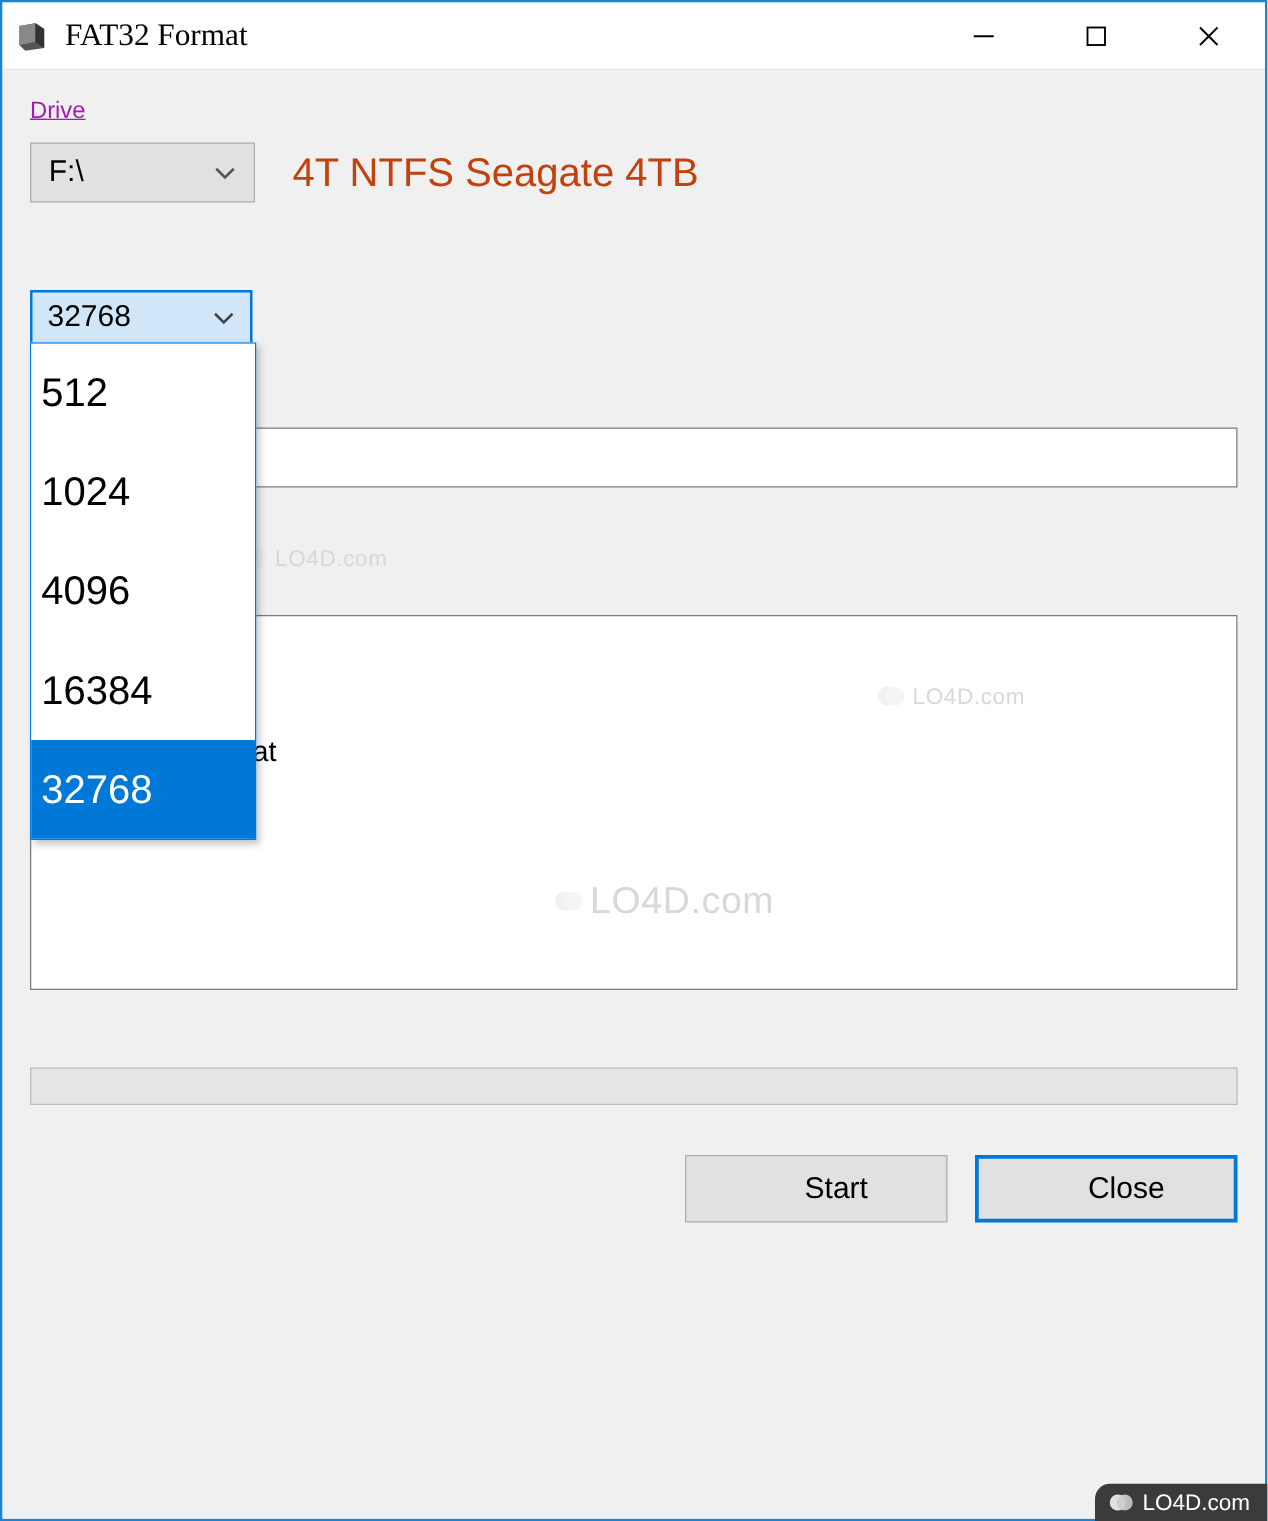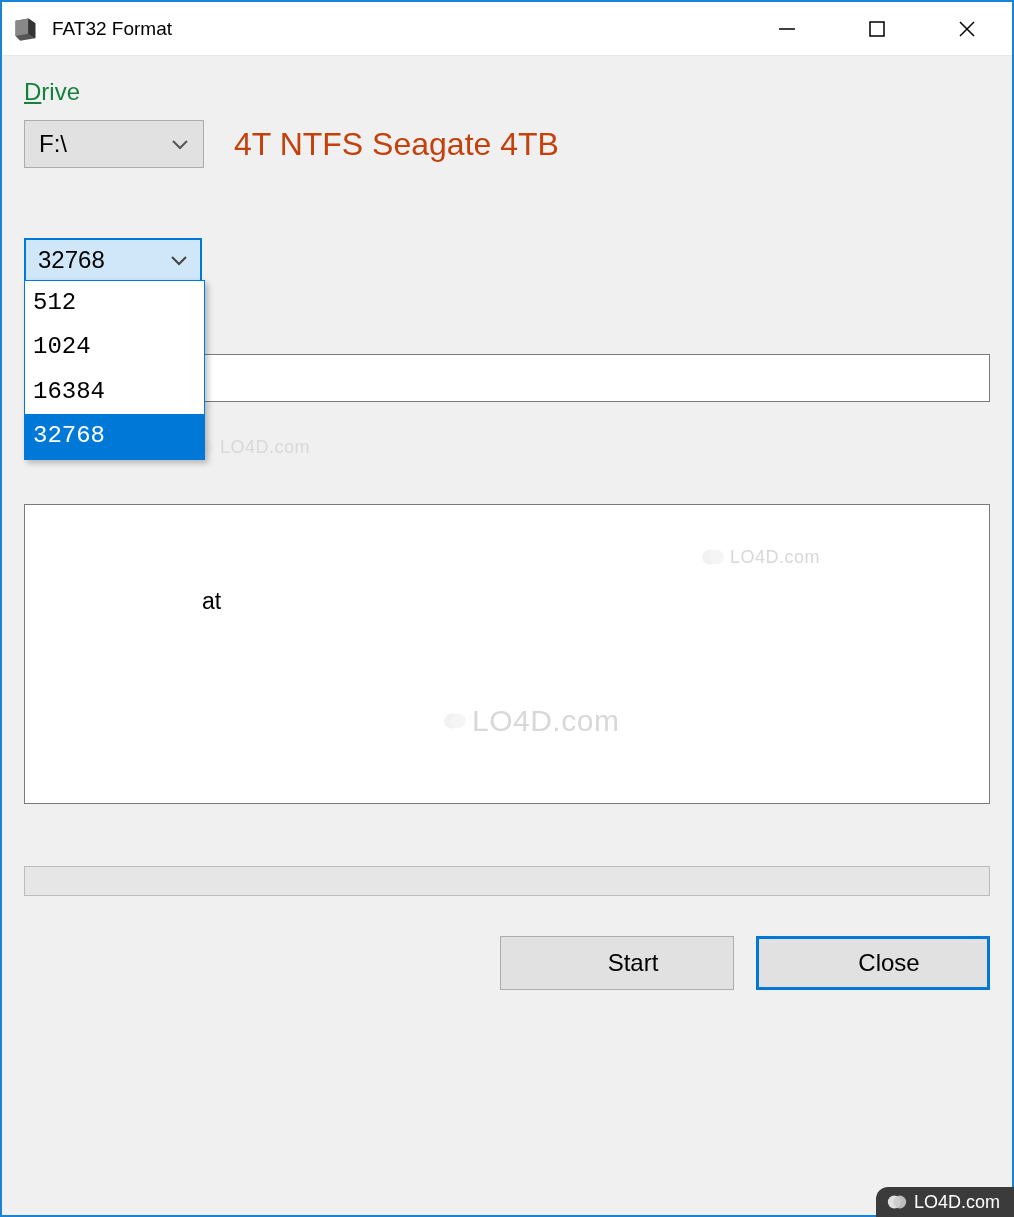--- a/index.html
+++ b/index.html
@@ -31,23 +31,24 @@
     .app-icon {
       width: 28px;
       height: 28px;
       margin-right: 12px;
       display: flex;
       align-items: center;
       justify-content: center;
     }
     .app-icon svg { width: 28px; height: 28px; }
     .title-text {
-      font-size: 19px;
+      font-size: 25px;
       color: #000;
       flex: 1;
+      font-family: Liberation Serif, serif;
     }
     .titlebar-controls {
       display: flex;
       height: 100%;
     }
     .title-btn {
       width: 90px;
       height: 100%;
       display: flex;
       align-items: center;
@@ -59,23 +60,24 @@
       cursor: pointer;
     }
     .title-btn svg { width: 18px; height: 18px; }
     .client {
       flex: 1;
       padding: 22px;
       background: #f0f0f0;
       position: relative;
     }
     .label {
-      font-size: 24px;
-      color: #15803d;
+      font-size: 19px;
+      color: #a21caf;
       margin-bottom: 8px;
+      text-decoration: underline;
     }
     .underline-first::first-letter { text-decoration: underline; }
     .drive-row {
       display: flex;
       align-items: center;
       gap: 30px;
       margin-bottom: 20px;
     }
     .combo {
       display: flex;
@@ -107,27 +109,26 @@
       position: absolute;
       left: -2px;
       top: 100%;
       width: 181px;
       background: #fff;
       border: 1px solid #0078d7;
       box-shadow: 3px 3px 6px rgba(0,0,0,0.25);
       z-index: 100;
     }
     .dropdown-item {
-      font-size: 24px;
-      padding: 6px 8px;
+      font-size: 32px;
+      padding: 18px 8px;
       color: #000;
       background: #fff;
       cursor: pointer;
       line-height: 1.35;
-      font-family: Liberation Mono, monospace;
     }
     .dropdown-item.selected {
       background: #0078d7;
       color: #fff;
     }
     .volume-input {
       width: 100%;
       height: 48px;
       border: 1px solid #7a7a7a;
       background: #fff;
@@ -160,21 +161,21 @@
       background: #e6e6e6;
       margin-top: 62px;
     }
     .button-row {
       display: flex;
       justify-content: flex-end;
       gap: 22px;
       margin-top: 40px;
     }
     .btn {
-      width: 234px;
+      width: 210px;
       height: 54px;
       font-size: 24px;
       background: #e1e1e1;
       border: 1px solid #adadad;
       cursor: pointer;
       padding-left: 32px;
     }
     .btn.primary {
       border: 3px solid #0078d7;
     }
@@ -264,20 +265,21 @@
     <div class="combo combo-open">
       <span>32768</span>
       <span class="chev">
         <svg width="18" height="12" viewBox="0 0 18 12">
             <polyline points="2,3 9,10 16,3" fill="none" stroke="#444" stroke-width="2"></polyline>
           </svg>
       </span>
       <div class="dropdown">
         <div class="dropdown-item">512</div>
         <div class="dropdown-item">1024</div>
+        <div class="dropdown-item">4096</div>
         <div class="dropdown-item">16384</div>
         <div class="dropdown-item selected">32768</div>
       </div>
     </div>
 
     <div style="height:28px"></div>
     <div class="label vol-label-hidden">Volume label</div>
     <input class="volume-input" type="text" value="" style="">
 
     <div style="height:40px"></div>

